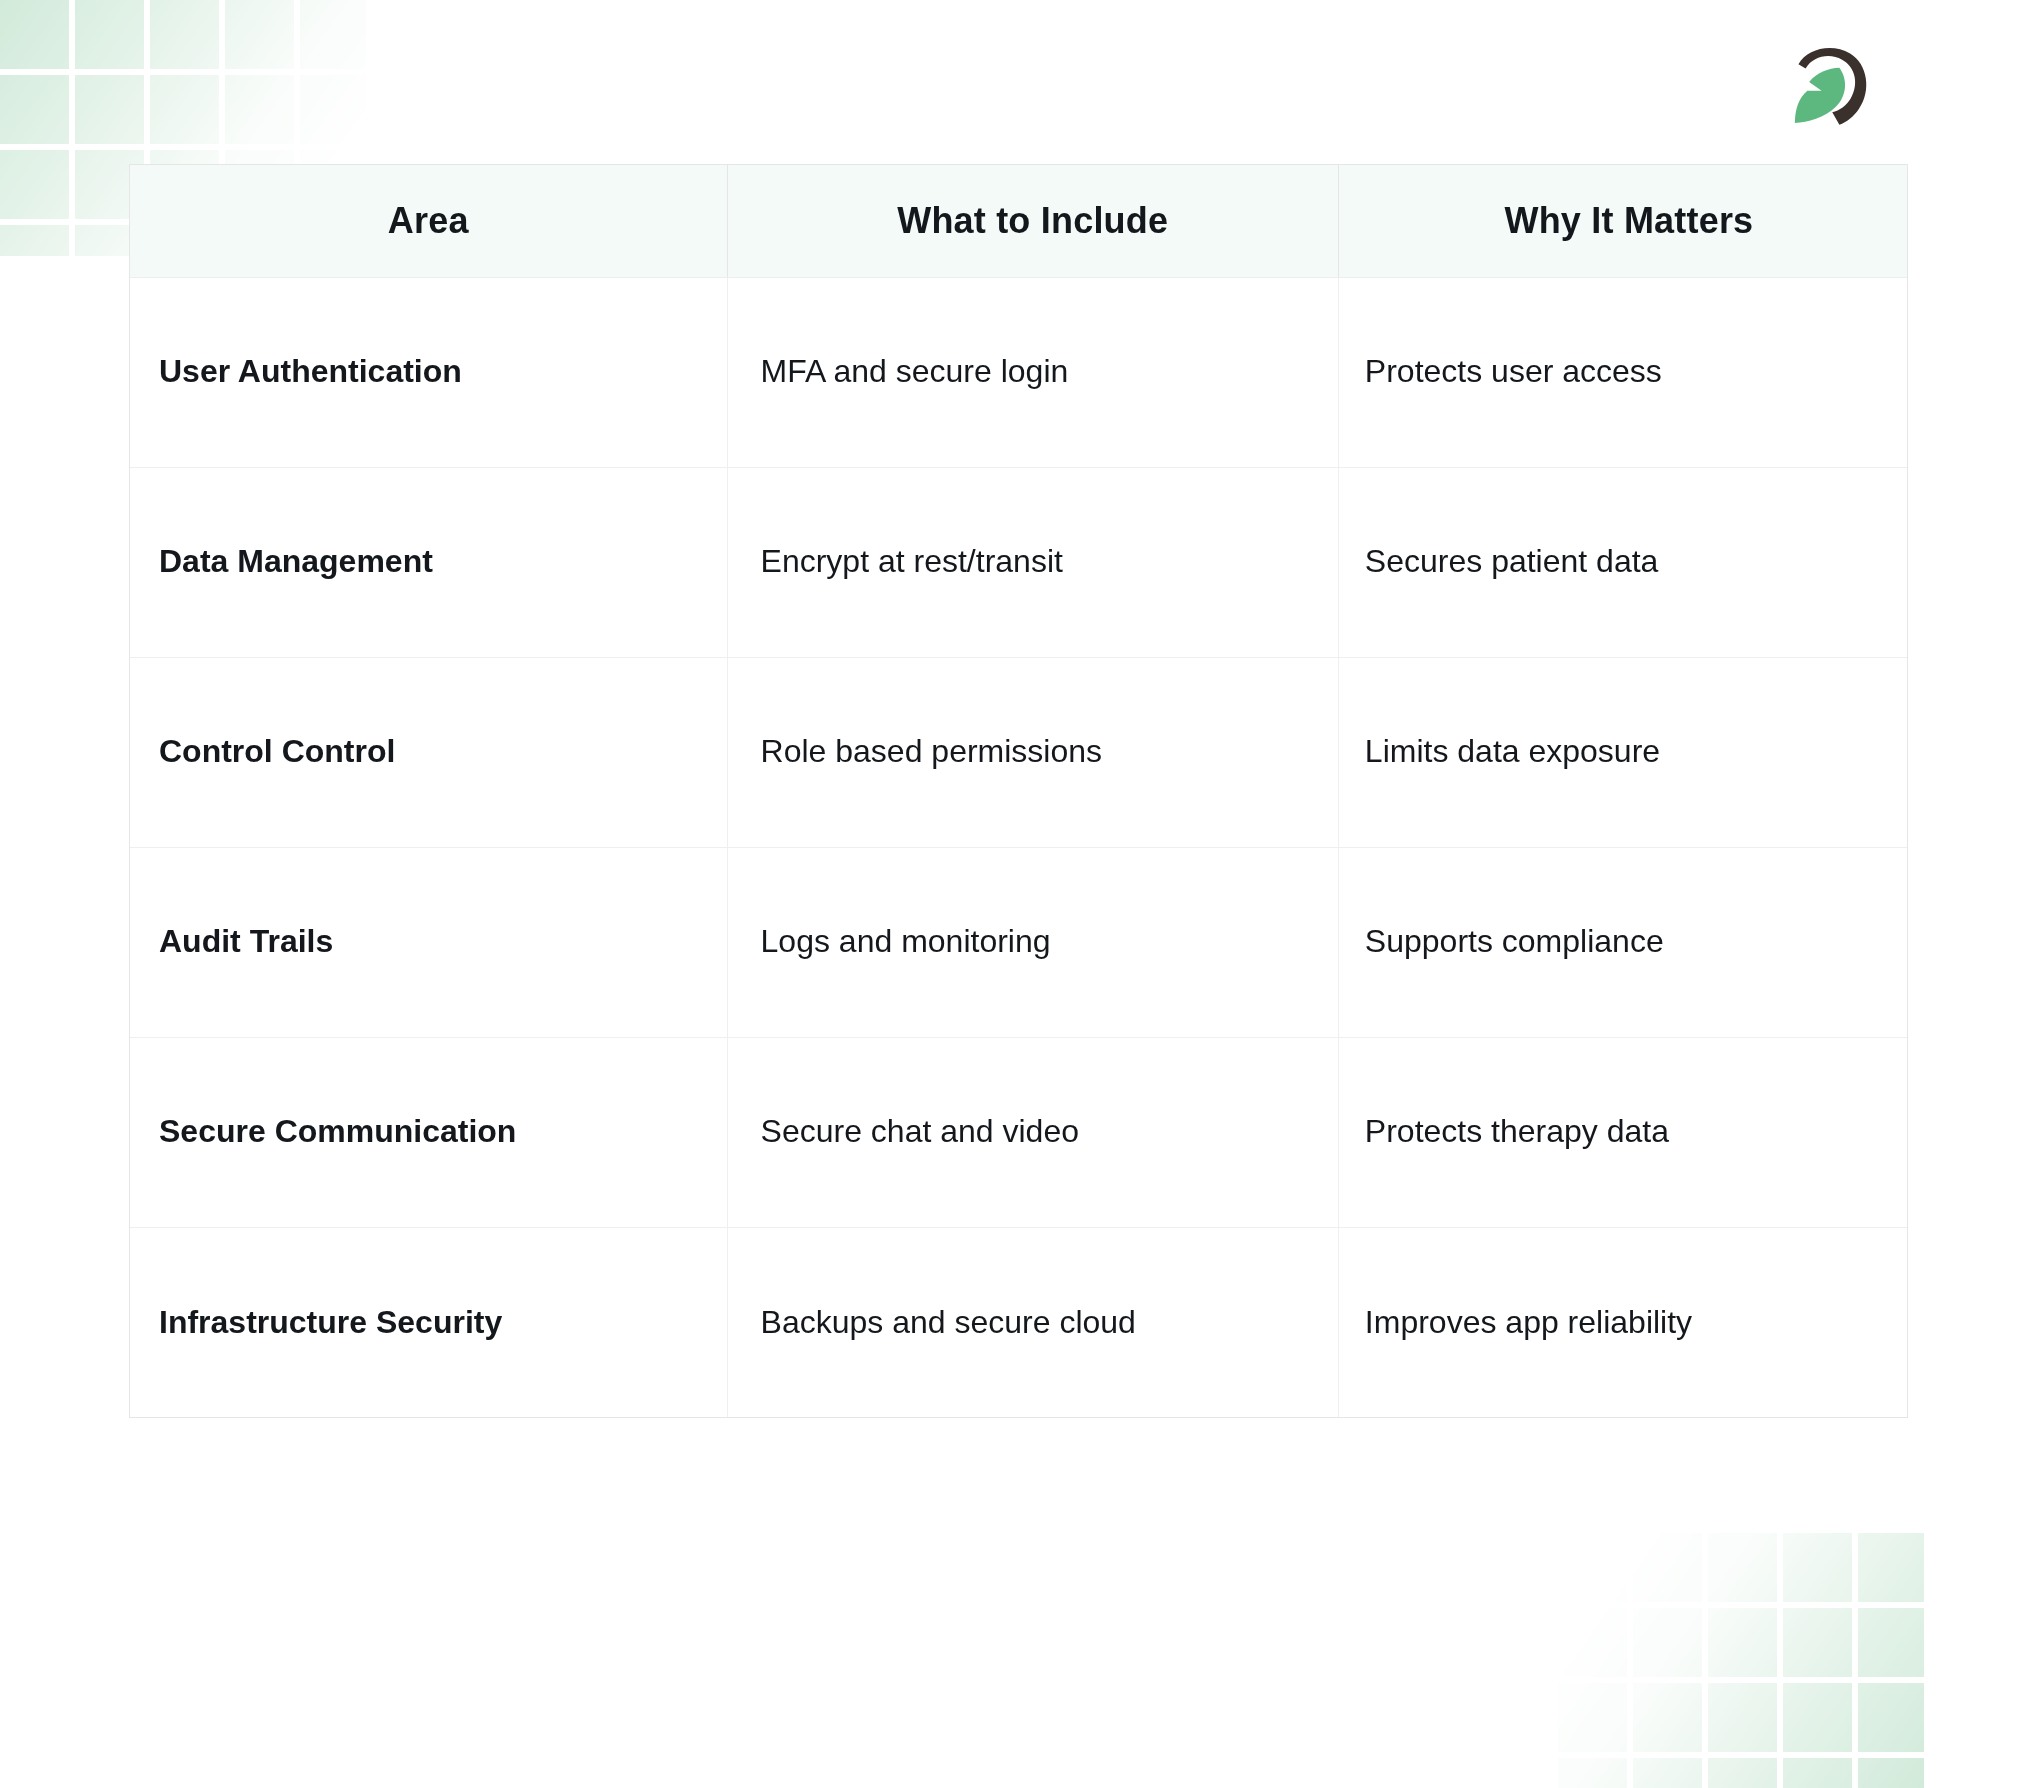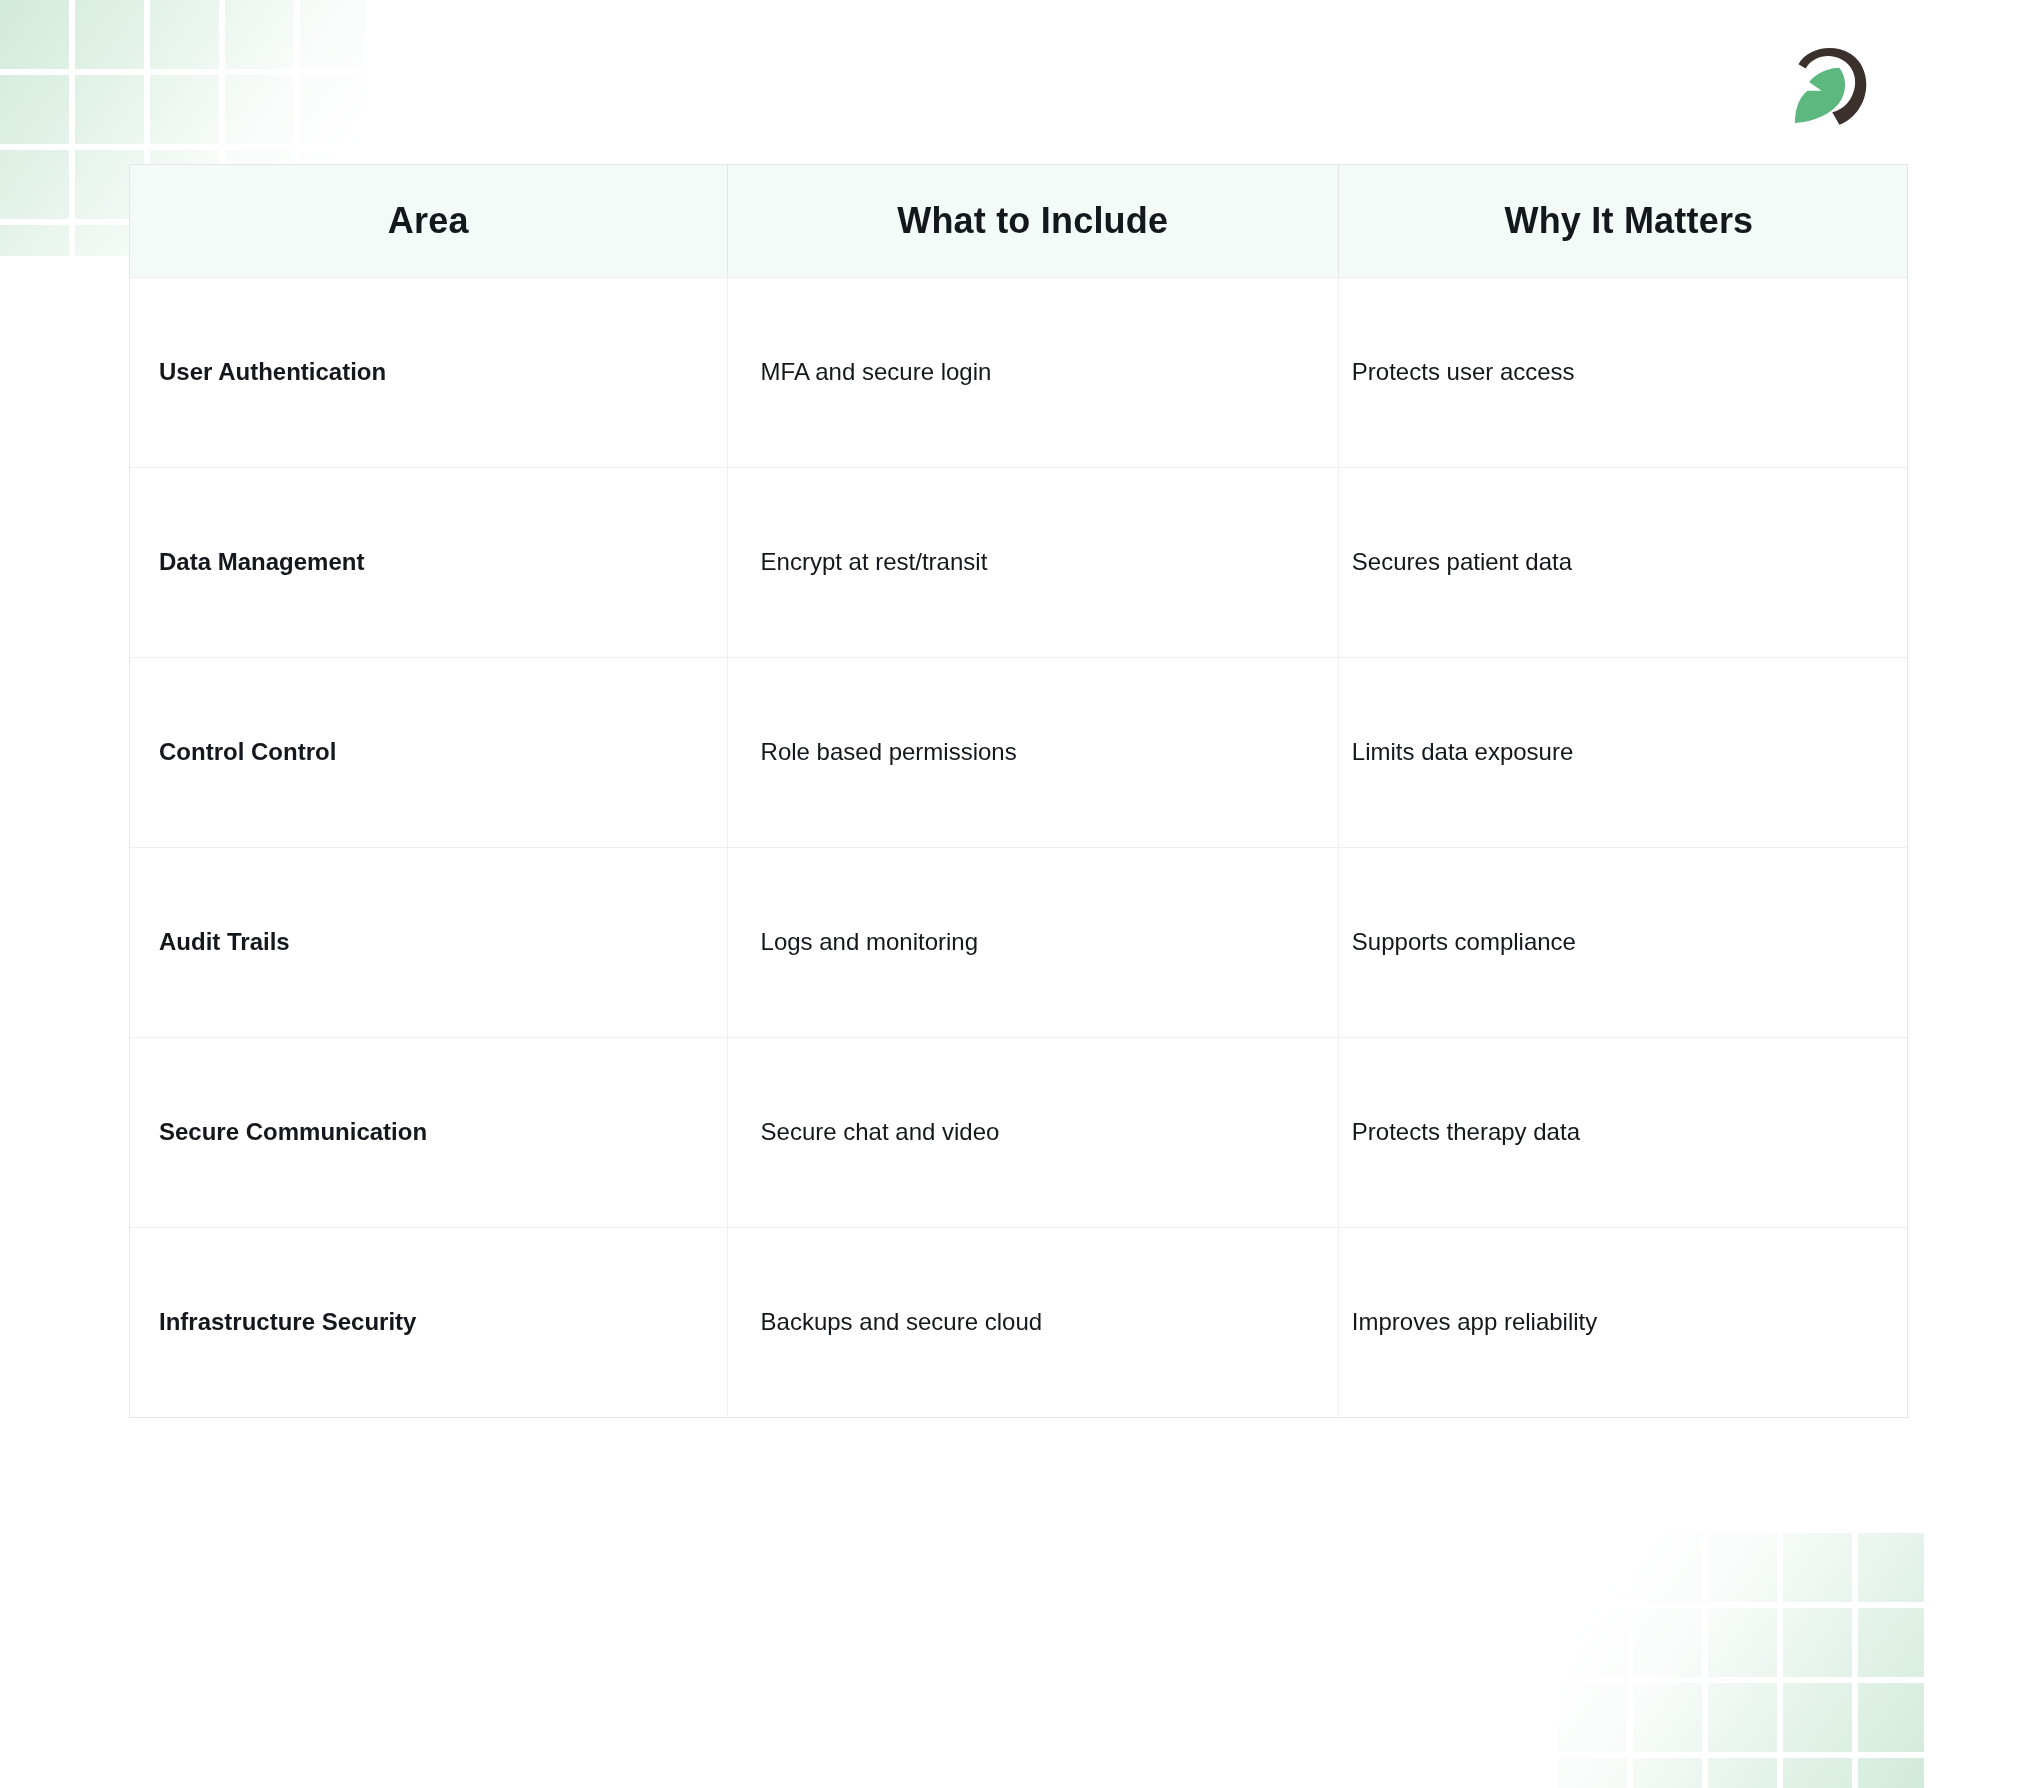--- a/index.html
+++ b/index.html
@@ -99,33 +99,33 @@
     border-bottom: 0.9px solid #eceded;
   }
   thead th:last-child { border-right: none; padding-left: 12px; }
 
   tbody td {
     height: 190px;
     vertical-align: middle;
     border-right: 0.9px solid #efefef;
     border-bottom: 0.9px solid #efefef;
     color: #14181c;
-    font-size: 24px;
+    font-size: 32px;
     line-height: 1.35;
     padding: 0 0 0 27px;
   }
   tbody td:last-child { border-right: none; }
   tbody tr:last-child td { border-bottom: none; }
 
   tbody td.area {
     font-weight: 700;
     padding-left: 29px;
   }
   tbody td.include { padding-left: 33px; }
-  tbody td.why { padding-left: 13px; }
+  tbody td.why { padding-left: 26px; }
 </style>
 </head>
 <body>
 
 <div class="page">
 
   <div class="deco deco-tl"></div>
   <div class="deco deco-br"></div>
 
   <div class="logo">

